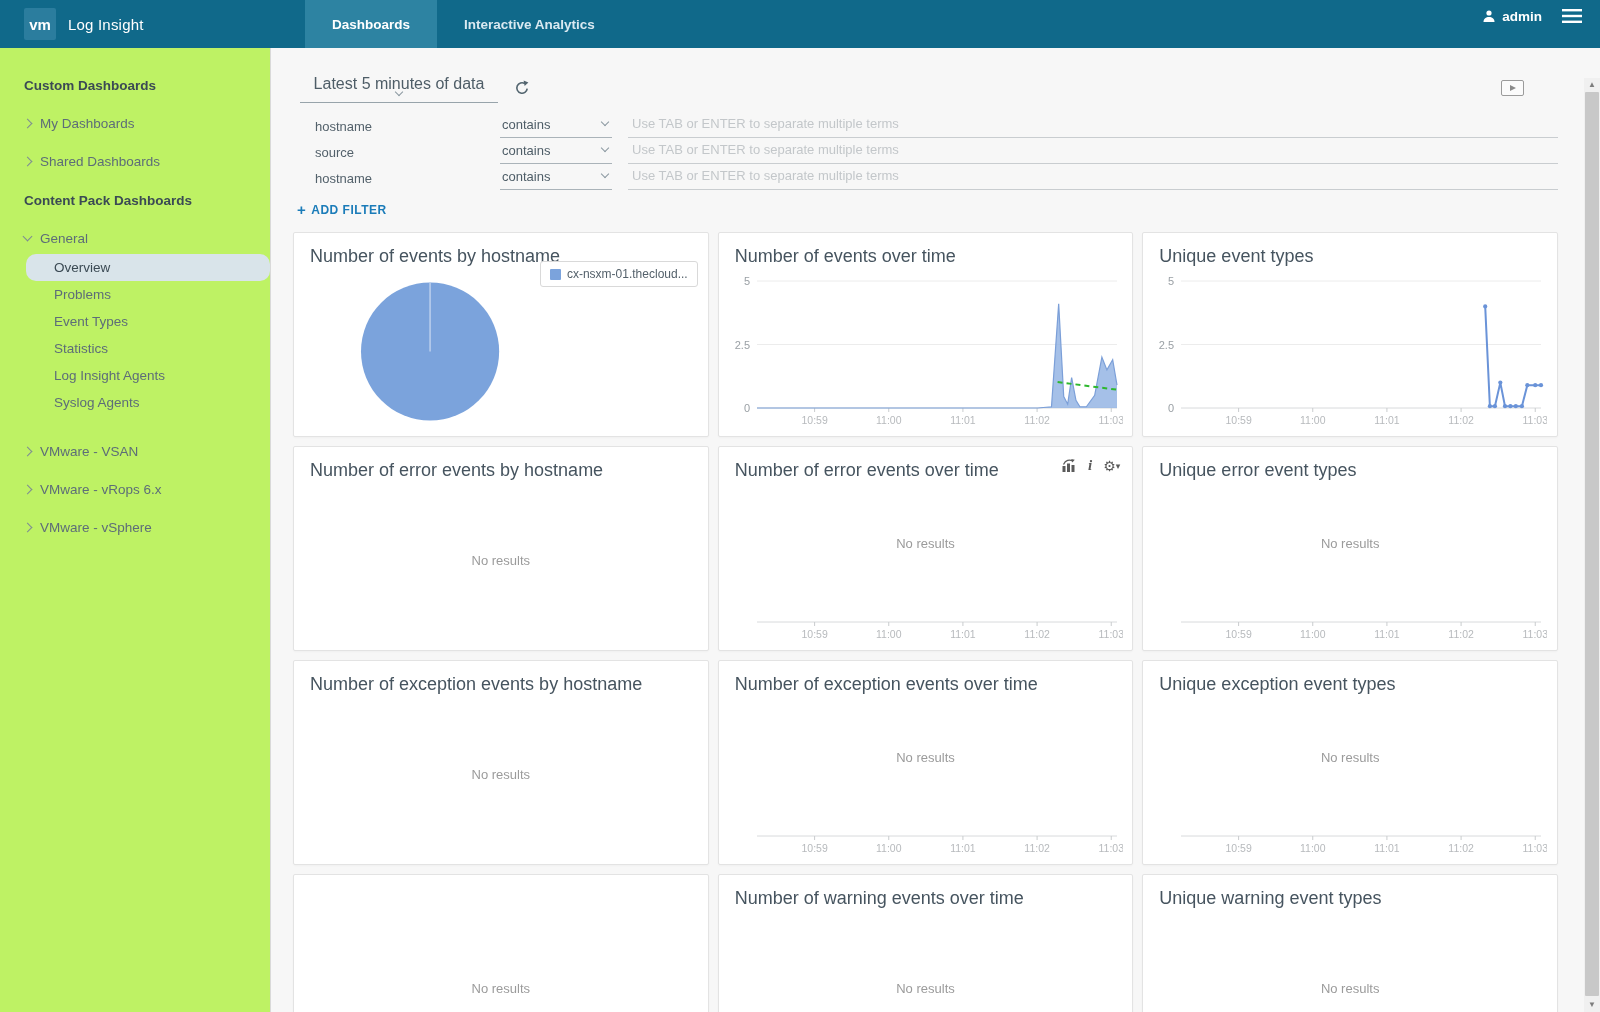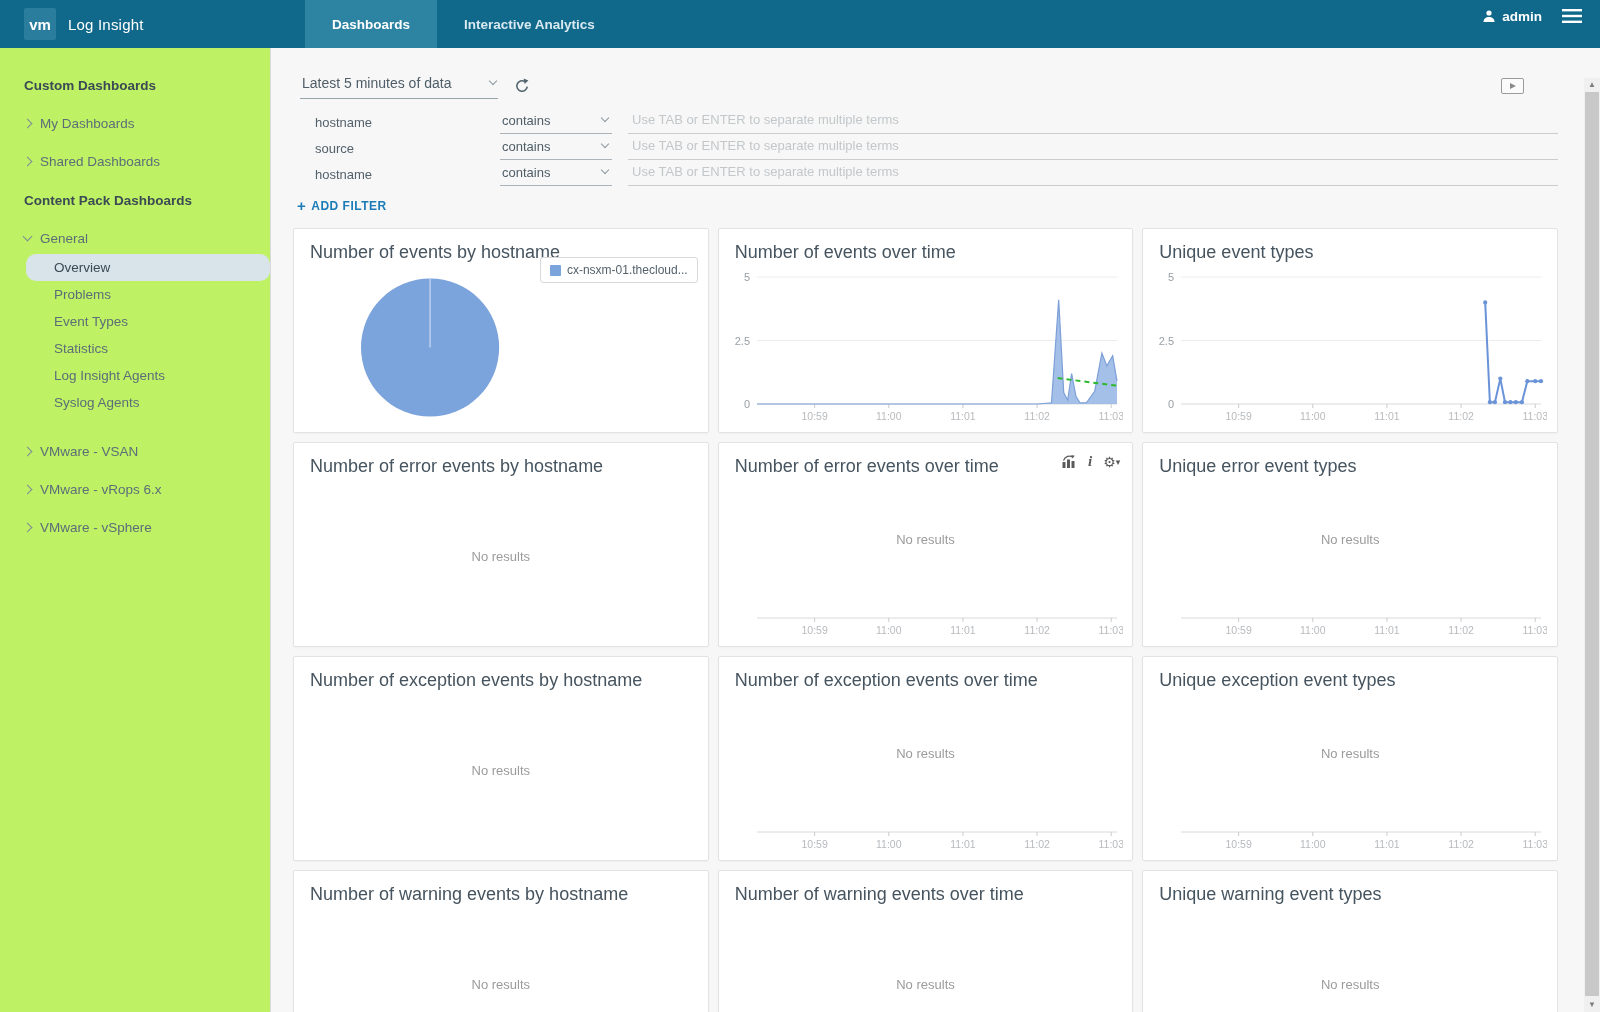--- a/index.html
+++ b/index.html
@@ -38,21 +38,21 @@
           border-right:1.5px solid #7d8b94; border-bottom:1.5px solid #7d8b94; }
   .chev.collapsed { transform:rotate(-45deg); }
   .chev.expanded  { transform:rotate(45deg); margin-top:-4px; }
   .chev.down { width:6px; height:6px; transform:rotate(45deg); margin-top:-4px; border-color:#8b98a0; }
 
   
   .main { position:fixed; left:271px; top:48px; right:16px; bottom:0;
           padding:0 26px 0 22px; background:#f7f7f7; overflow:hidden; z-index:10; }
   .toolbar { margin-top:25px; display:flex; align-items:center; }
   .time-select { width:198px; margin-left:7px; border-bottom:1px solid #98a4ab; padding:2px 2px 7px 2px;
-                 font-size:14px; color:#4e5d67; display:flex; justify-content:space-between; align-items:center; cursor:pointer; }
+                 font-size:16px; color:#4e5d67; display:flex; justify-content:space-between; align-items:center; cursor:pointer;flex-direction:column; }
   .refresh { margin-left:16px; cursor:pointer; }
   .present { margin-left:auto; margin-right:34px; width:23px; height:16px; border:1.5px solid #9b9b9b; border-radius:2px;
              display:flex; align-items:center; justify-content:center; cursor:pointer; background:#fbfbfb; }
   .present .tri { width:0; height:0; border-left:6px solid #8a8a8a; border-top:3.5px solid transparent; border-bottom:3.5px solid transparent; }
 
   .filters { margin-top:10px; }
   .frow { display:flex; align-items:center; height:26px; padding-left:22px; }
   .flabel { width:185px; font-size:13px; color:#53616b; }
   .fop { width:112px; border-bottom:1px solid #aab3b9; display:flex; justify-content:space-between; align-items:center;
          font-size:13px; color:#4e5d67; padding:2px 4px 5px 2px; cursor:pointer; }
@@ -370,21 +370,20 @@
             <text x="233.92" y="151" text-anchor="middle" fill="#b7babd" font-size="10.5">11:01</text>
             <line x1="308.08" y1="135" x2="308.08" y2="139" stroke="#c9ccce" stroke-width="1"></line>
             <text x="308.08" y="151" text-anchor="middle" fill="#b7babd" font-size="10.5">11:02</text>
             <line x1="382.24" y1="135" x2="382.24" y2="139" stroke="#c9ccce" stroke-width="1"></line>
             <text x="382.24" y="151" text-anchor="middle" fill="#b7babd" font-size="10.5">11:03</text>
           </svg>
         </div>
         <div class="noresults" style="top: 44%;">No results</div>
       </div>
       <div class="card">
-        <h3>Number of warning events by hostname</h3>
         <div class="chart-area"></div>
         <div class="noresults" style="top: 52%;">No results</div>
       </div>
       <div class="card">
         <h3>Number of warning events over time</h3>
         <div class="chart-area"></div>
         <div class="noresults" style="top: 52%;">No results</div>
       </div>
       <div class="card">
         <h3>Unique warning event types</h3>

